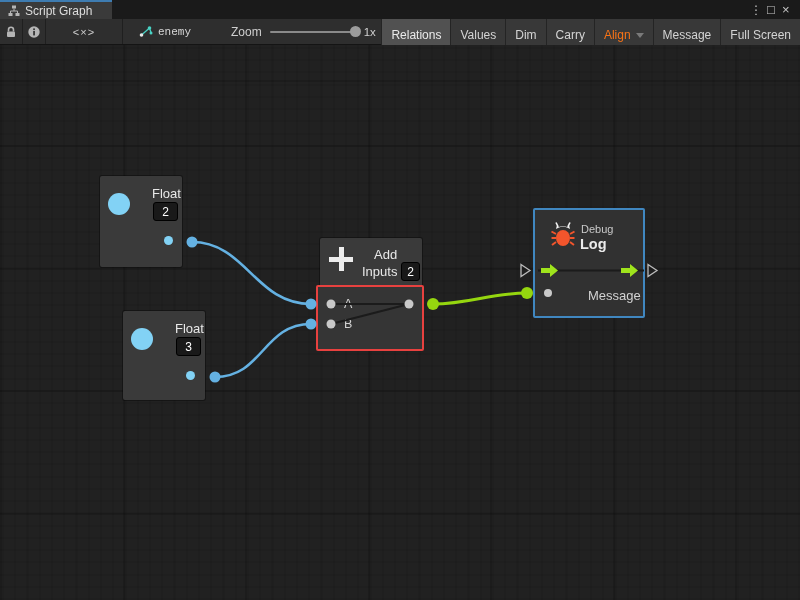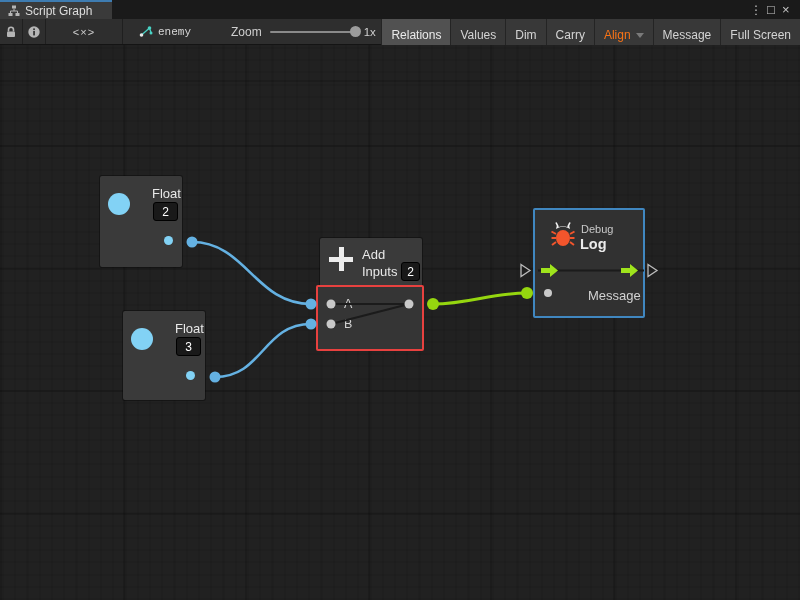--- a/index.html
+++ b/index.html
@@ -170,21 +170,21 @@
     <div class="node float-node" style="left:123px; top:266px; height:89px;">
       <div class="float-circle"></div>
       <div class="nlabel" style="left:52px; top:10px;">Float</div>
       <div class="valuebox" style="left:53px; top:26px; width:25px; height:19px;">
         <span>3</span>
       </div>
     </div>
 
     <div class="node add-header">
       <div class="plus-icon"></div>
-      <div class="nlabel" style="left:42px; top:9px;">Add</div>
+      <div class="nlabel" style="left:54px; top:9px;">Add</div>
       <div class="nlabel" style="left:42px; top:26px;">Inputs</div>
       <div class="valuebox" style="left:81px; top:24px; width:19px; height:19px;">
         <span>2</span>
       </div>
     </div>
 
     <div class="node add-ports">
       <div class="portlabel" style="left:26px; top:10px;">A</div>
       <div class="portlabel" style="left:26px; top:30px;">B</div>
     </div>

